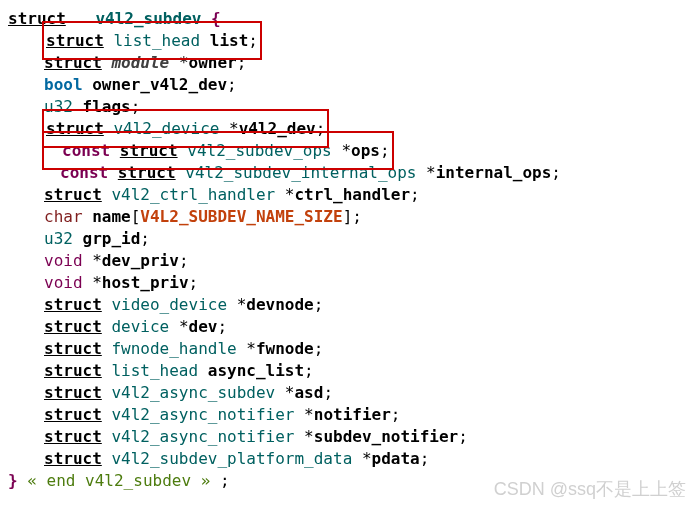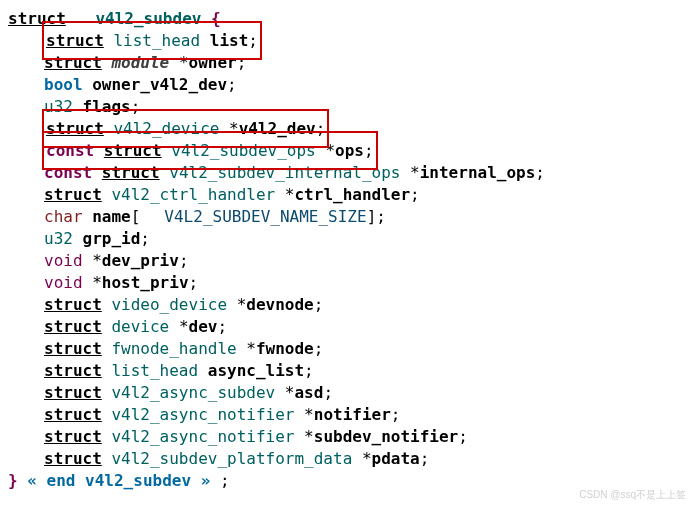--- a/index.html
+++ b/index.html
@@ -18,44 +18,44 @@
   .line {
     display: block;
     height: 22px;
     line-height: 22px;
   }
   .indent {
     display: inline-block;
     width: 36px;
   }
   .kw-struct { color: #000000; font-weight: bold; text-decoration: underline; }
-  .kw-const  { color: #7b0052; font-weight: bold; }
+  .kw-const  { color: #7b0052; font-weight: bold; margin-left: 16px; }
   .kw-void   { color: #7b0052; font-weight: normal; }
   .kw-char   { color: #7f1d1d; font-weight: normal; }
   .kw-bool   { color: #0369a1; font-weight: bold; }
   .typename  { color: #006060; font-weight: normal; }
   .typename-bold { color: #006060; font-weight: bold; margin-left: 20px; }
   .ident     { color: #000000; font-weight: bold; }
   .module-italic { color: #404040; font-style: italic; font-weight: bold;}
   .brace     { color: #7b0052; font-weight: bold; }
   .punct     { color: #000000; }
-  .macro     { color: #0c4a6e; font-weight: normal; margin-left: 24px; }
-  .comment-end { color: #0369a1; font-weight: bold; }
+  .macro     { color: #c2410c; font-weight: bold; }
+  .comment-end { color: #4d7c0f; font-weight: normal; }
   .redbox {
     outline: 2px solid #cc0000;
     outline-offset: 0px;
     padding: 8px 2px;
   }
   .watermark {
     position: absolute;
     bottom: 4px;
     right: 6px;
     color: #d0d0d0;
     font-family: "Microsoft YaHei", Arial, sans-serif;
-    font-size: 10px;
+    font-size: 18px;
     pointer-events: none;
   }
 </style>
 </head>
 <body>
 
 <div class="code-block" id="code-root"><div class="line"><span class="kw-struct">struct</span> <span class="typename-bold">v4l2_subdev</span> <span class="brace">{</span></div><div class="line"><span class="indent"></span><span class="redbox"><span class="kw-struct">struct</span> <span class="typename">list_head</span> <span class="ident">list</span><span class="punct">;</span></span></div><div class="line"><span class="indent"></span><span><span class="kw-struct">struct</span> <span class="module-italic">module</span> <span class="punct">*</span><span class="ident">owner</span><span class="punct">;</span></span></div><div class="line"><span class="indent"></span><span><span class="kw-bool">bool</span> <span class="ident">owner_v4l2_dev</span><span class="punct">;</span></span></div><div class="line"><span class="indent"></span><span><span class="typename">u32</span> <span class="ident">flags</span><span class="punct">;</span></span></div><div class="line"><span class="indent"></span><span class="redbox"><span class="kw-struct">struct</span> <span class="typename">v4l2_device</span> <span class="punct">*</span><span class="ident">v4l2_dev</span><span class="punct">;</span></span></div><div class="line"><span class="indent"></span><span class="redbox"><span class="kw-const">const</span> <span class="kw-struct">struct</span> <span class="typename">v4l2_subdev_ops</span> <span class="punct">*</span><span class="ident">ops</span><span class="punct">;</span></span></div><div class="line"><span class="indent"></span><span><span class="kw-const">const</span> <span class="kw-struct">struct</span> <span class="typename">v4l2_subdev_internal_ops</span> <span class="punct">*</span><span class="ident">internal_ops</span><span class="punct">;</span></span></div><div class="line"><span class="indent"></span><span><span class="kw-struct">struct</span> <span class="typename">v4l2_ctrl_handler</span> <span class="punct">*</span><span class="ident">ctrl_handler</span><span class="punct">;</span></span></div><div class="line"><span class="indent"></span><span><span class="kw-char">char</span> <span class="ident">name</span><span class="punct">[</span><span class="macro">V4L2_SUBDEV_NAME_SIZE</span><span class="punct">]</span><span class="punct">;</span></span></div><div class="line"><span class="indent"></span><span><span class="typename">u32</span> <span class="ident">grp_id</span><span class="punct">;</span></span></div><div class="line"><span class="indent"></span><span><span class="kw-void">void</span> <span class="punct">*</span><span class="ident">dev_priv</span><span class="punct">;</span></span></div><div class="line"><span class="indent"></span><span><span class="kw-void">void</span> <span class="punct">*</span><span class="ident">host_priv</span><span class="punct">;</span></span></div><div class="line"><span class="indent"></span><span><span class="kw-struct">struct</span> <span class="typename">video_device</span> <span class="punct">*</span><span class="ident">devnode</span><span class="punct">;</span></span></div><div class="line"><span class="indent"></span><span><span class="kw-struct">struct</span> <span class="typename">device</span> <span class="punct">*</span><span class="ident">dev</span><span class="punct">;</span></span></div><div class="line"><span class="indent"></span><span><span class="kw-struct">struct</span> <span class="typename">fwnode_handle</span> <span class="punct">*</span><span class="ident">fwnode</span><span class="punct">;</span></span></div><div class="line"><span class="indent"></span><span><span class="kw-struct">struct</span> <span class="typename">list_head</span> <span class="ident">async_list</span><span class="punct">;</span></span></div><div class="line"><span class="indent"></span><span><span class="kw-struct">struct</span> <span class="typename">v4l2_async_subdev</span> <span class="punct">*</span><span class="ident">asd</span><span class="punct">;</span></span></div><div class="line"><span class="indent"></span><span><span class="kw-struct">struct</span> <span class="typename">v4l2_async_notifier</span> <span class="punct">*</span><span class="ident">notifier</span><span class="punct">;</span></span></div><div class="line"><span class="indent"></span><span><span class="kw-struct">struct</span> <span class="typename">v4l2_async_notifier</span> <span class="punct">*</span><span class="ident">subdev_notifier</span><span class="punct">;</span></span></div><div class="line"><span class="indent"></span><span><span class="kw-struct">struct</span> <span class="typename">v4l2_subdev_platform_data</span> <span class="punct">*</span><span class="ident">pdata</span><span class="punct">;</span></span></div><div class="line"><span class="brace">}</span> <span class="comment-end">« end v4l2_subdev »</span> <span class="punct">;</span></div></div>
 <div class="watermark">CSDN @ssq不是上上签</div>
 
 </body></html>

